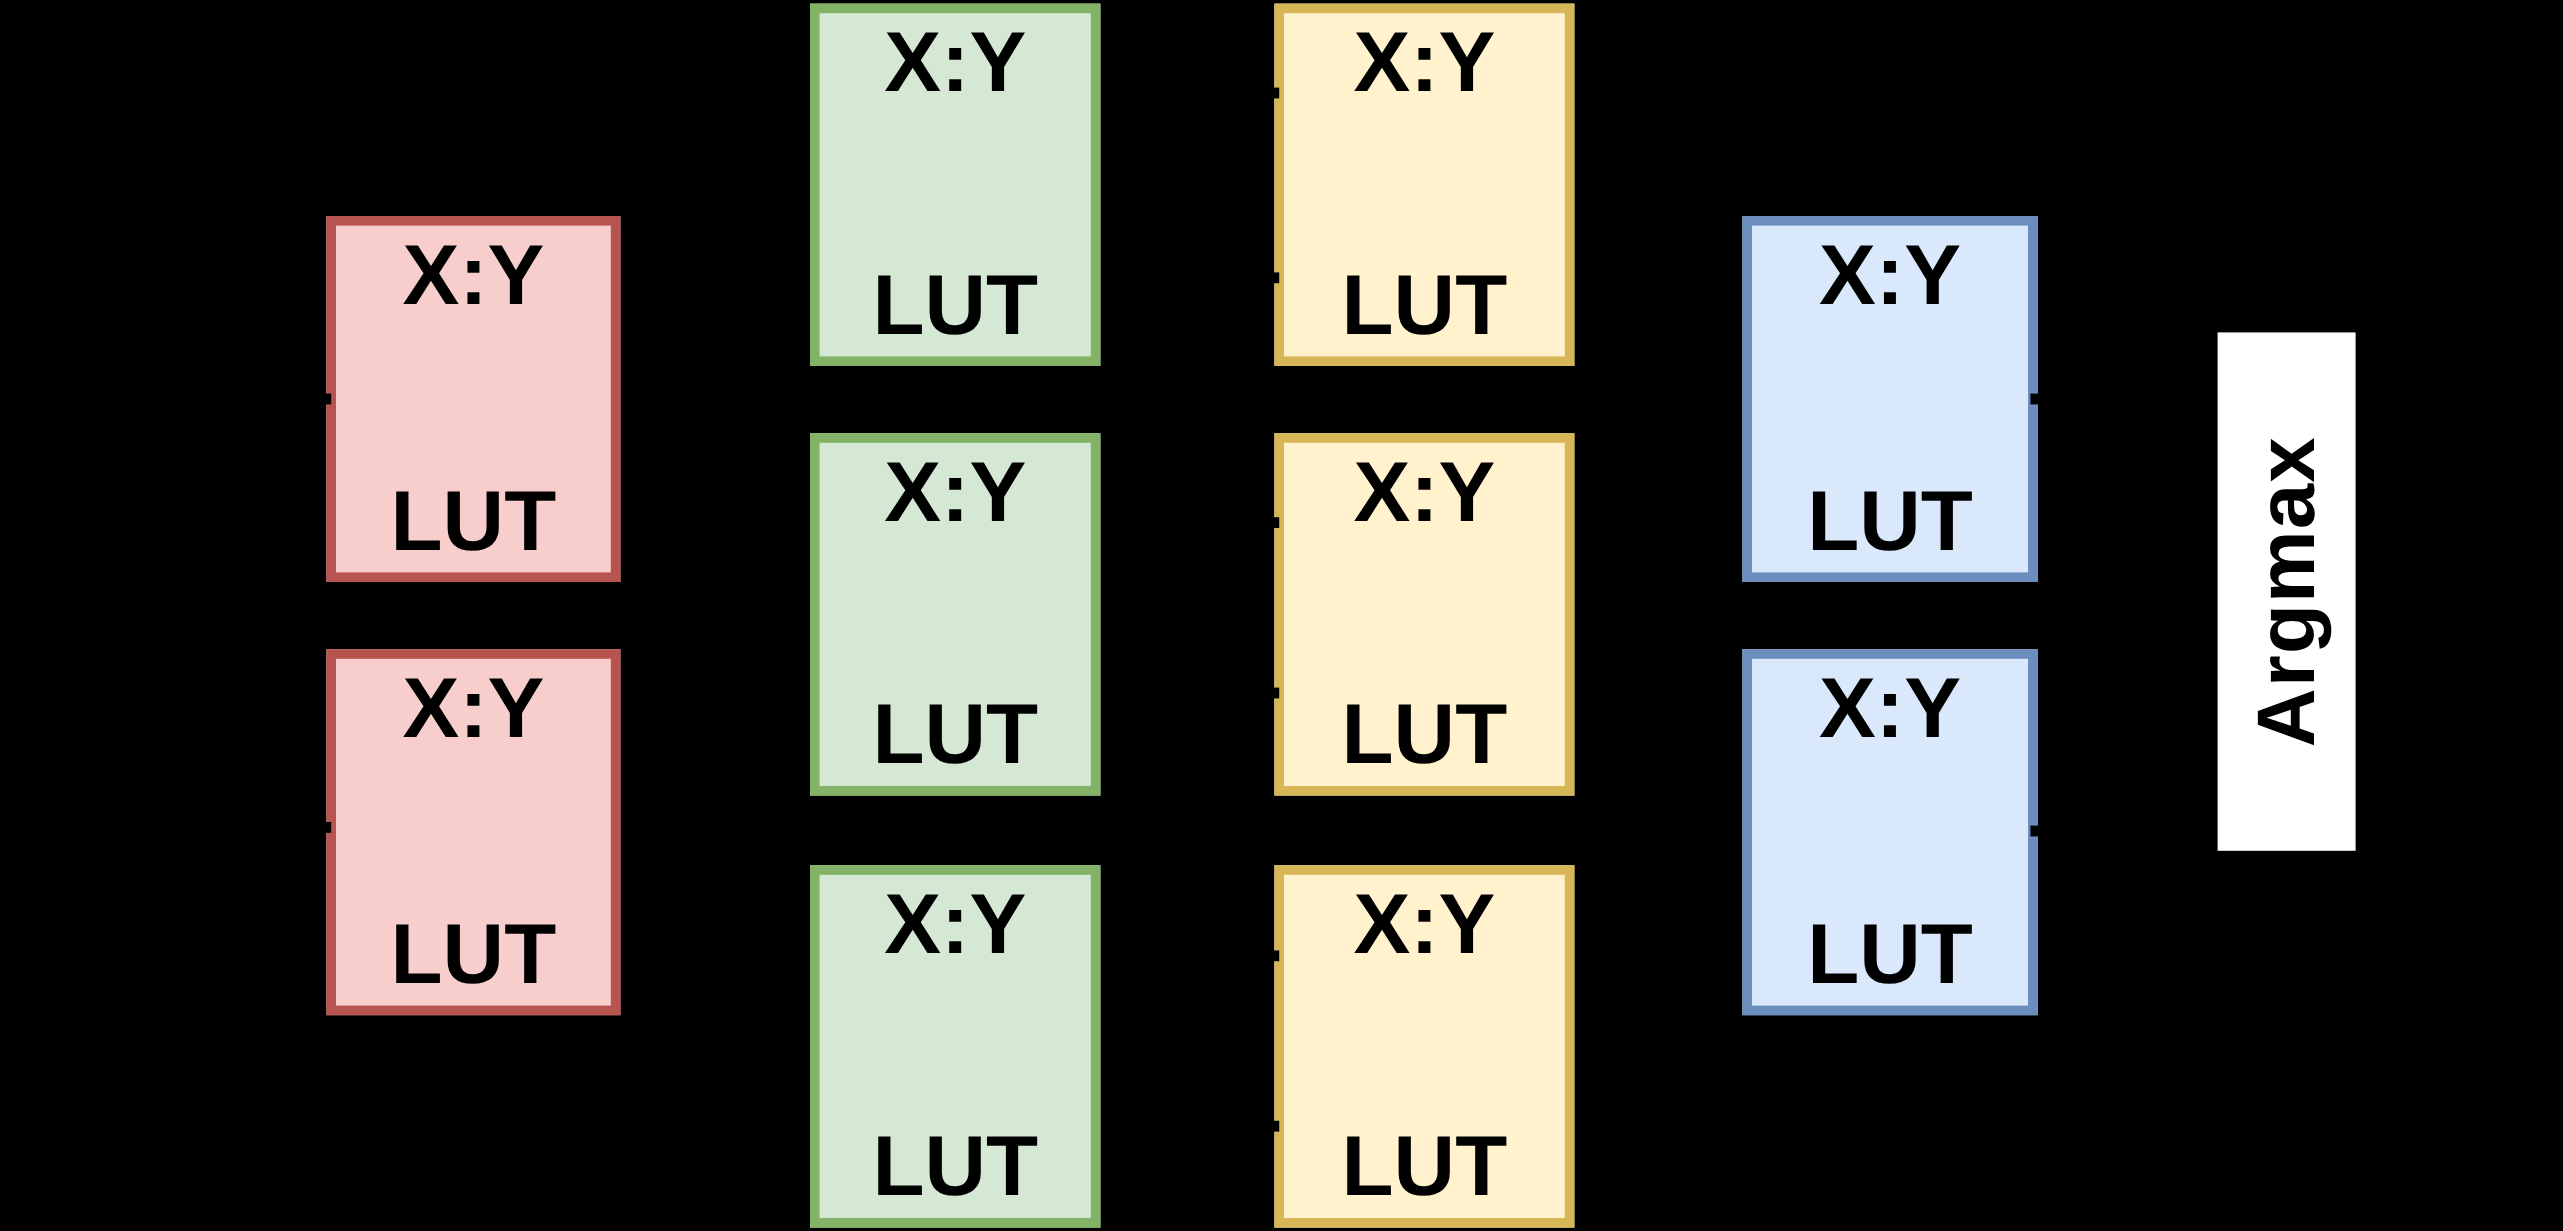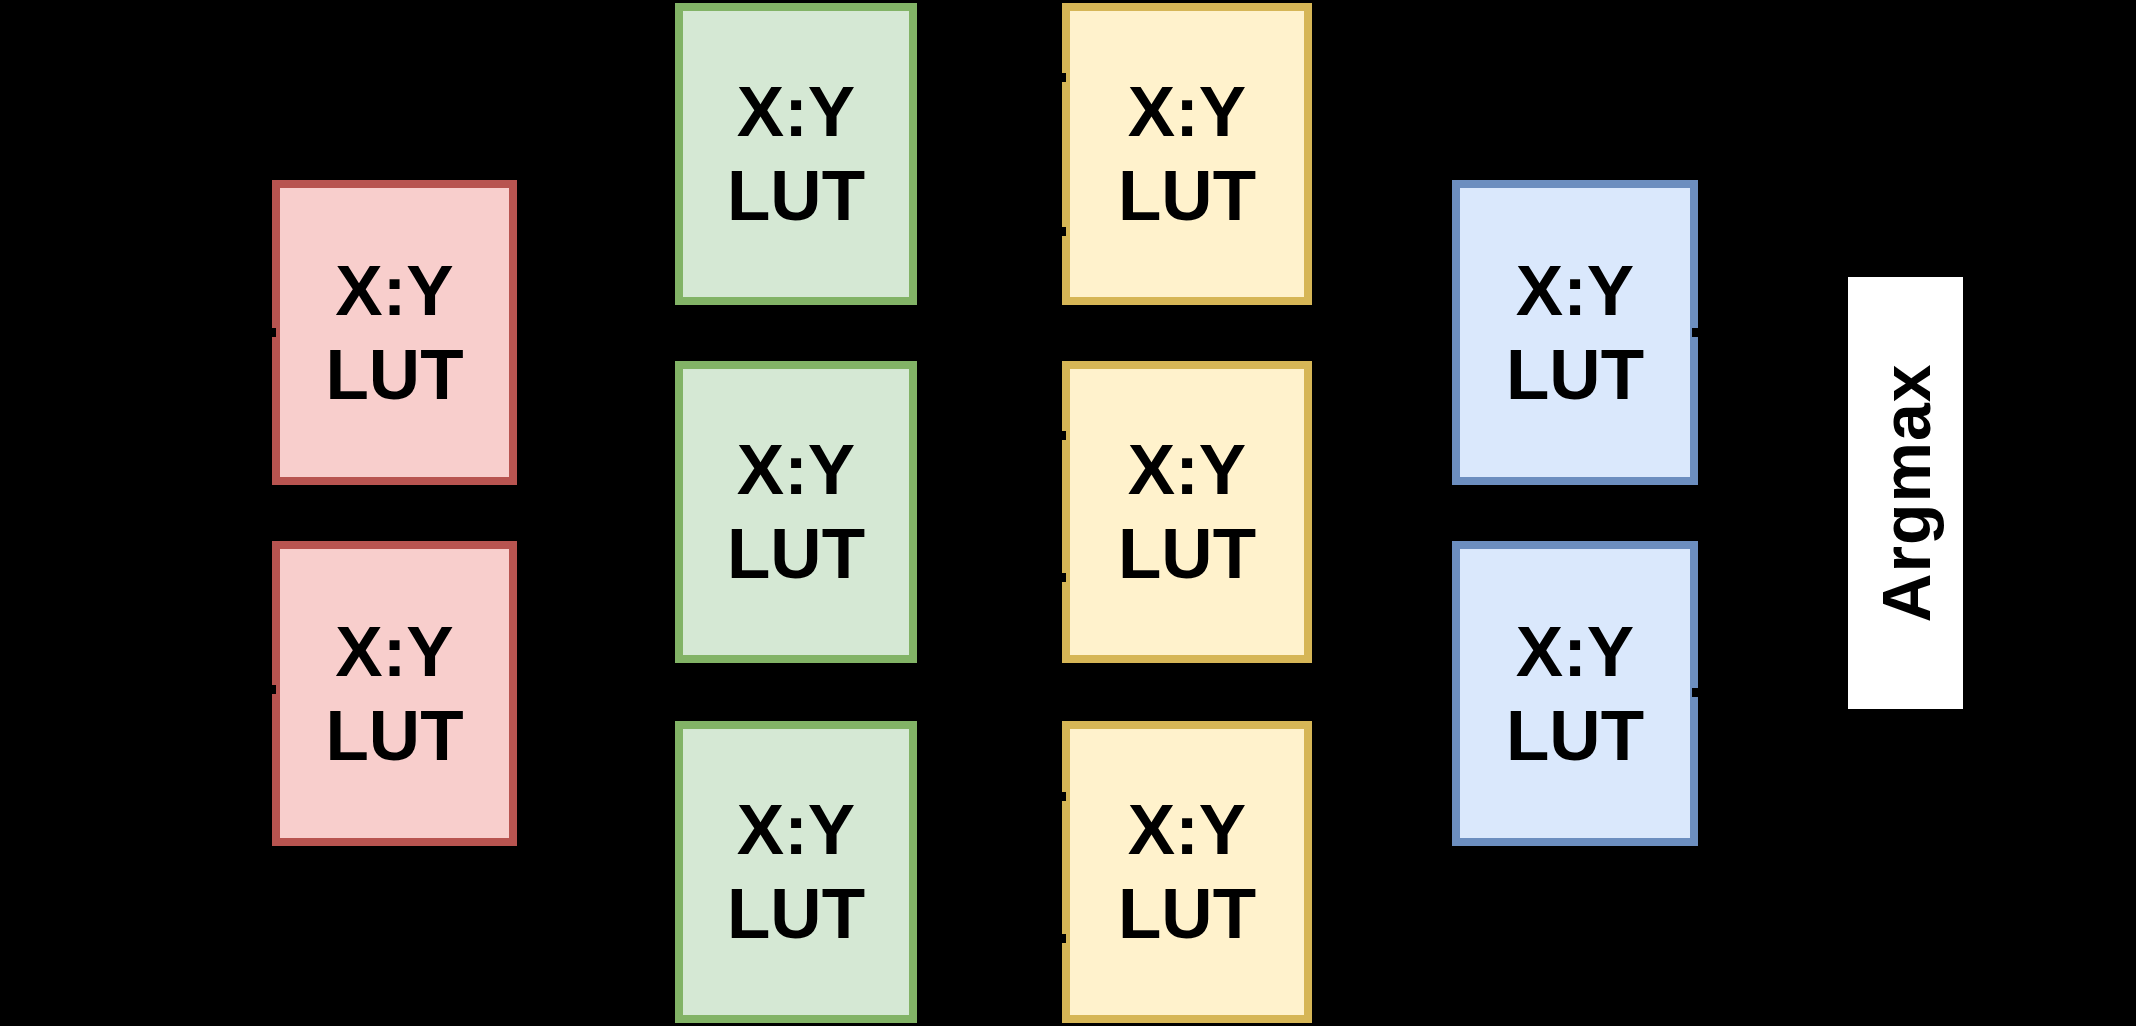--- a/index.html
+++ b/index.html
@@ -15,21 +15,21 @@
     overflow: hidden;
     font-family: "Liberation Sans", sans-serif;
   }
   .lut-box {
     position: absolute;
     box-sizing: border-box;
     border: 8px solid;
     display: flex;
     flex-direction: column;
     align-items: center;
-    justify-content: center;
+    justify-content: space-between;
     text-align: center;
   }
   .lut-line {
     display: block;
     font-weight: bold;
     font-size: 71px;
     line-height: 84px;
     color: #000000;
     white-space: nowrap;
   }

